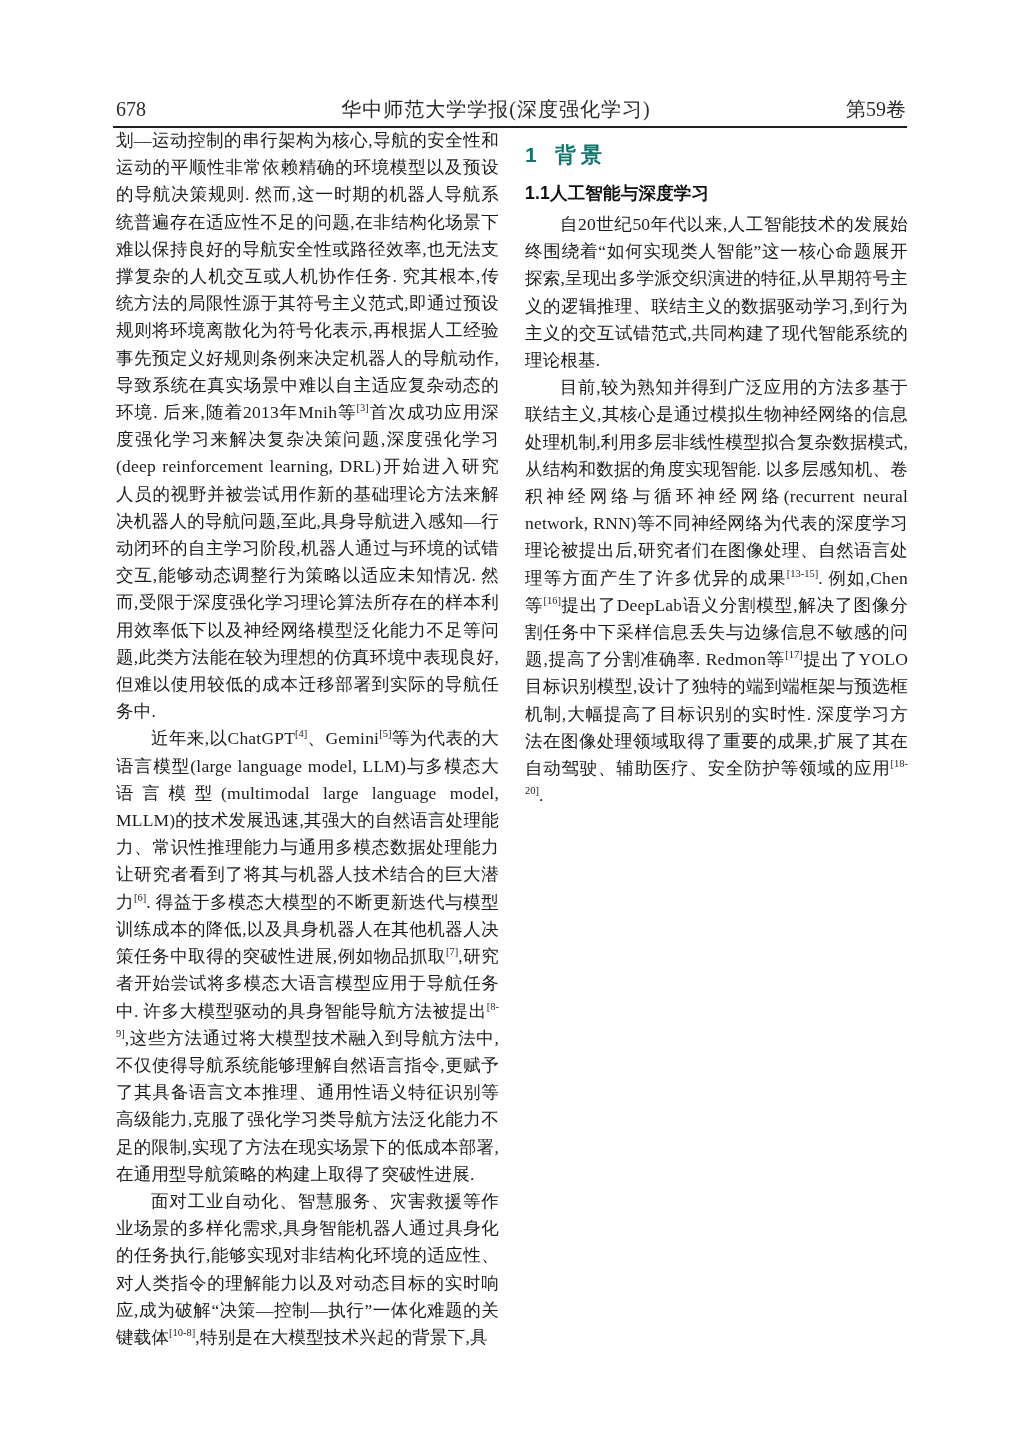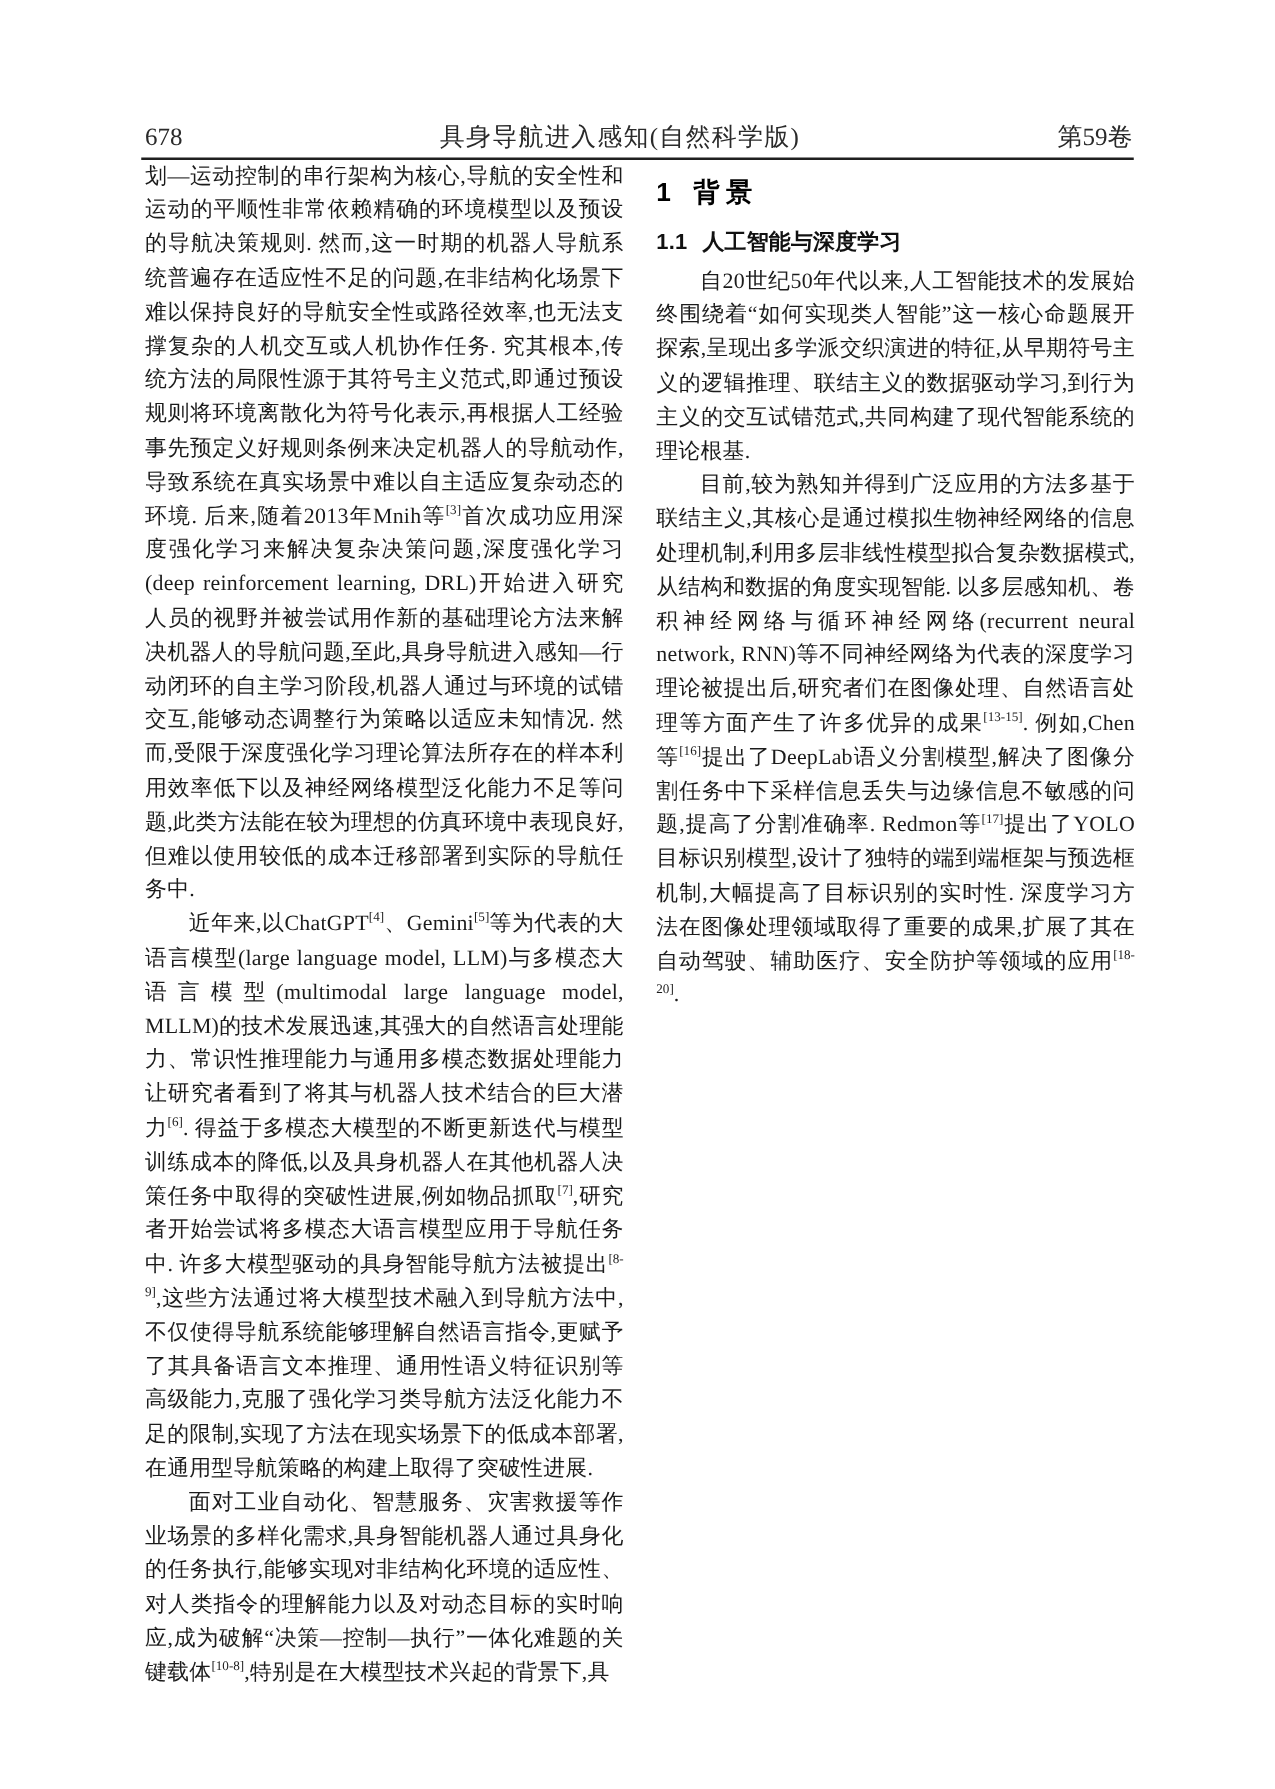--- a/index.html
+++ b/index.html
@@ -63,21 +63,21 @@
   sup {
     font-size: 10.5px;
     line-height: 0;
     vertical-align: super;
     letter-spacing: 0;
   }
   h2.section {
     font-family: "Liberation Sans", "DejaVu Sans", sans-serif;
     font-weight: bold;
     font-size: 21px;
-    color: #000000;
+    color: #0f766e;
     margin: 15px 0 12px 0;
     line-height: 26px;
     text-align: left;
     text-indent: 0;
   }
   h2.section .sec-num {
     margin-right: 18px;
   }
   h2.section .sec-title {
     letter-spacing: 5px;
@@ -86,31 +86,30 @@
     font-family: "Liberation Sans", "DejaVu Sans", sans-serif;
     font-weight: bold;
     font-size: 17.5px;
     color: #111;
     margin: 2px 0 5px 0;
     line-height: 26px;
     text-align: left;
     text-indent: 0;
   }
   h3.subsection .sub-num {
-    margin-right: 12px;
   }
 </style>
 </head>
 <body>
 
 <div class="page">
 
   <div class="header">
     <span class="pagenum">678</span>
-    <span class="journal">具身导航进入感知(自然科学版)</span>
+    <span class="journal">华中师范大学学报(深度强化学习)</span>
     <span class="volume">第59卷</span>
   </div>
 
   <div class="header-rule"></div>
 
   <div class="columns">
 
     <div class="col">
       <p>划—运动控制的串行架构为核心,导航的安全性和运动的平顺性非常依赖精确的环境模型以及预设的导航决策规则. 然而,这一时期的机器人导航系统普遍存在适应性不足的问题,在非结构化场景下难以保持良好的导航安全性或路径效率,也无法支撑复杂的人机交互或人机协作任务. 究其根本,传统方法的局限性源于其符号主义范式,即通过预设规则将环境离散化为符号化表示,再根据人工经验事先预定义好规则条例来决定机器人的导航动作,导致系统在真实场景中难以自主适应复杂动态的环境. 后来,随着2013年Mnih等<sup>[3]</sup>首次成功应用深度强化学习来解决复杂决策问题,深度强化学习(deep reinforcement learning, DRL)开始进入研究人员的视野并被尝试用作新的基础理论方法来解决机器人的导航问题,至此,具身导航进入感知—行动闭环的自主学习阶段,机器人通过与环境的试错交互,能够动态调整行为策略以适应未知情况. 然而,受限于深度强化学习理论算法所存在的样本利用效率低下以及神经网络模型泛化能力不足等问题,此类方法能在较为理想的仿真环境中表现良好,但难以使用较低的成本迁移部署到实际的导航任务中.</p>
       <p class="indent">近年来,以ChatGPT<sup>[4]</sup>、Gemini<sup>[5]</sup>等为代表的大语言模型(large language model, LLM)与多模态大语言模型(multimodal large language model, MLLM)的技术发展迅速,其强大的自然语言处理能力、常识性推理能力与通用多模态数据处理能力让研究者看到了将其与机器人技术结合的巨大潜力<sup>[6]</sup>. 得益于多模态大模型的不断更新迭代与模型训练成本的降低,以及具身机器人在其他机器人决策任务中取得的突破性进展,例如物品抓取<sup>[7]</sup>,研究者开始尝试将多模态大语言模型应用于导航任务中. 许多大模型驱动的具身智能导航方法被提出<sup>[8-9]</sup>,这些方法通过将大模型技术融入到导航方法中,不仅使得导航系统能够理解自然语言指令,更赋予了其具备语言文本推理、通用性语义特征识别等高级能力,克服了强化学习类导航方法泛化能力不足的限制,实现了方法在现实场景下的低成本部署,在通用型导航策略的构建上取得了突破性进展.</p>

